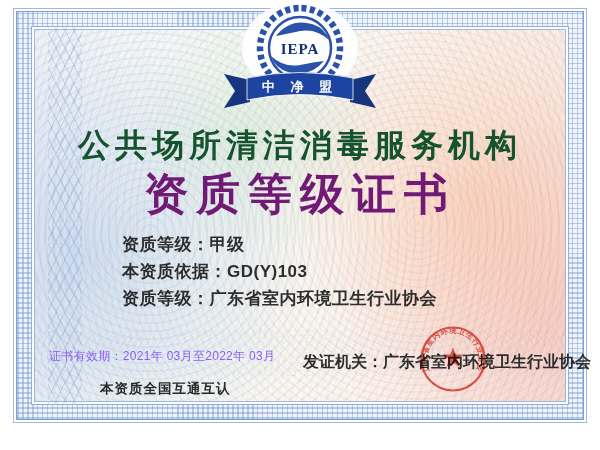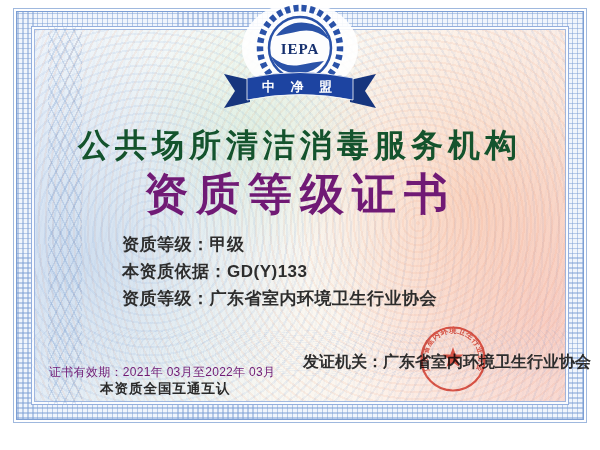--- a/index.html
+++ b/index.html
@@ -38,21 +38,21 @@
           font-size:32px;font-weight:900;letter-spacing:5px;color:#14532d;}
   .title2{position:absolute;left:0;right:0;top:165px;text-align:center;
           font-family:"Liberation Serif",serif;font-size:44px;font-weight:900;
           letter-spacing:8px;color:#701a75;}
   .fields{position:absolute;left:122px;top:233px;}
   .frow{height:27px;font-size:17px;font-weight:700;color:#2d2d2d;letter-spacing:.5px;}
   .frow .val{letter-spacing:.5px;}
   .issuer{position:absolute;left:303px;top:352px;font-size:16px;font-weight:700;color:#2d2d2d;z-index:2;}
   .seal{position:absolute;left:411px;top:317px;width:84px;height:84px;opacity:.82;
         mix-blend-mode:multiply;z-index:3;}
-  .validity{position:absolute;left:49px;top:364px;font-size:12px;color:#701a75;letter-spacing:.3px;}
+  .validity{position:absolute;left:49px;top:348px;font-size:12px;color:#8b5cf6;letter-spacing:.3px;}
   .mutual{position:absolute;left:100px;top:380px;font-size:13.5px;font-weight:700;color:#2a2a2a;letter-spacing:1px;}
   .footer{position:absolute;right:10px;top:429px;font-size:10.5px;font-weight:700;color:#1f1f1f;letter-spacing:.2px;}
 </style>
 </head>
 <body>
 
 <div class="page">
 
   <div class="cert">
     <div class="band">
@@ -80,21 +80,21 @@
     </svg>
 
     <div class="title1">公共场所清洁消毒服务机构</div>
     <div class="title2">资质等级证书</div>
 
     <div class="fields">
       <div class="frow">
         <span>资质等级：</span><span class="val">甲级</span>
       </div>
       <div class="frow">
-        <span>本资质依据：</span><span class="val">GD(Y)133</span>
+        <span>本资质依据：</span><span class="val">GD(Y)103</span>
       </div>
       <div class="frow">
         <span>资质等级：</span><span class="val">广东省室内环境卫生行业协会</span>
       </div>
     </div>
 
     <div class="issuer">
       <span>发证机关：</span><span>广东省室内环境卫生行业协会</span>
     </div>
 

